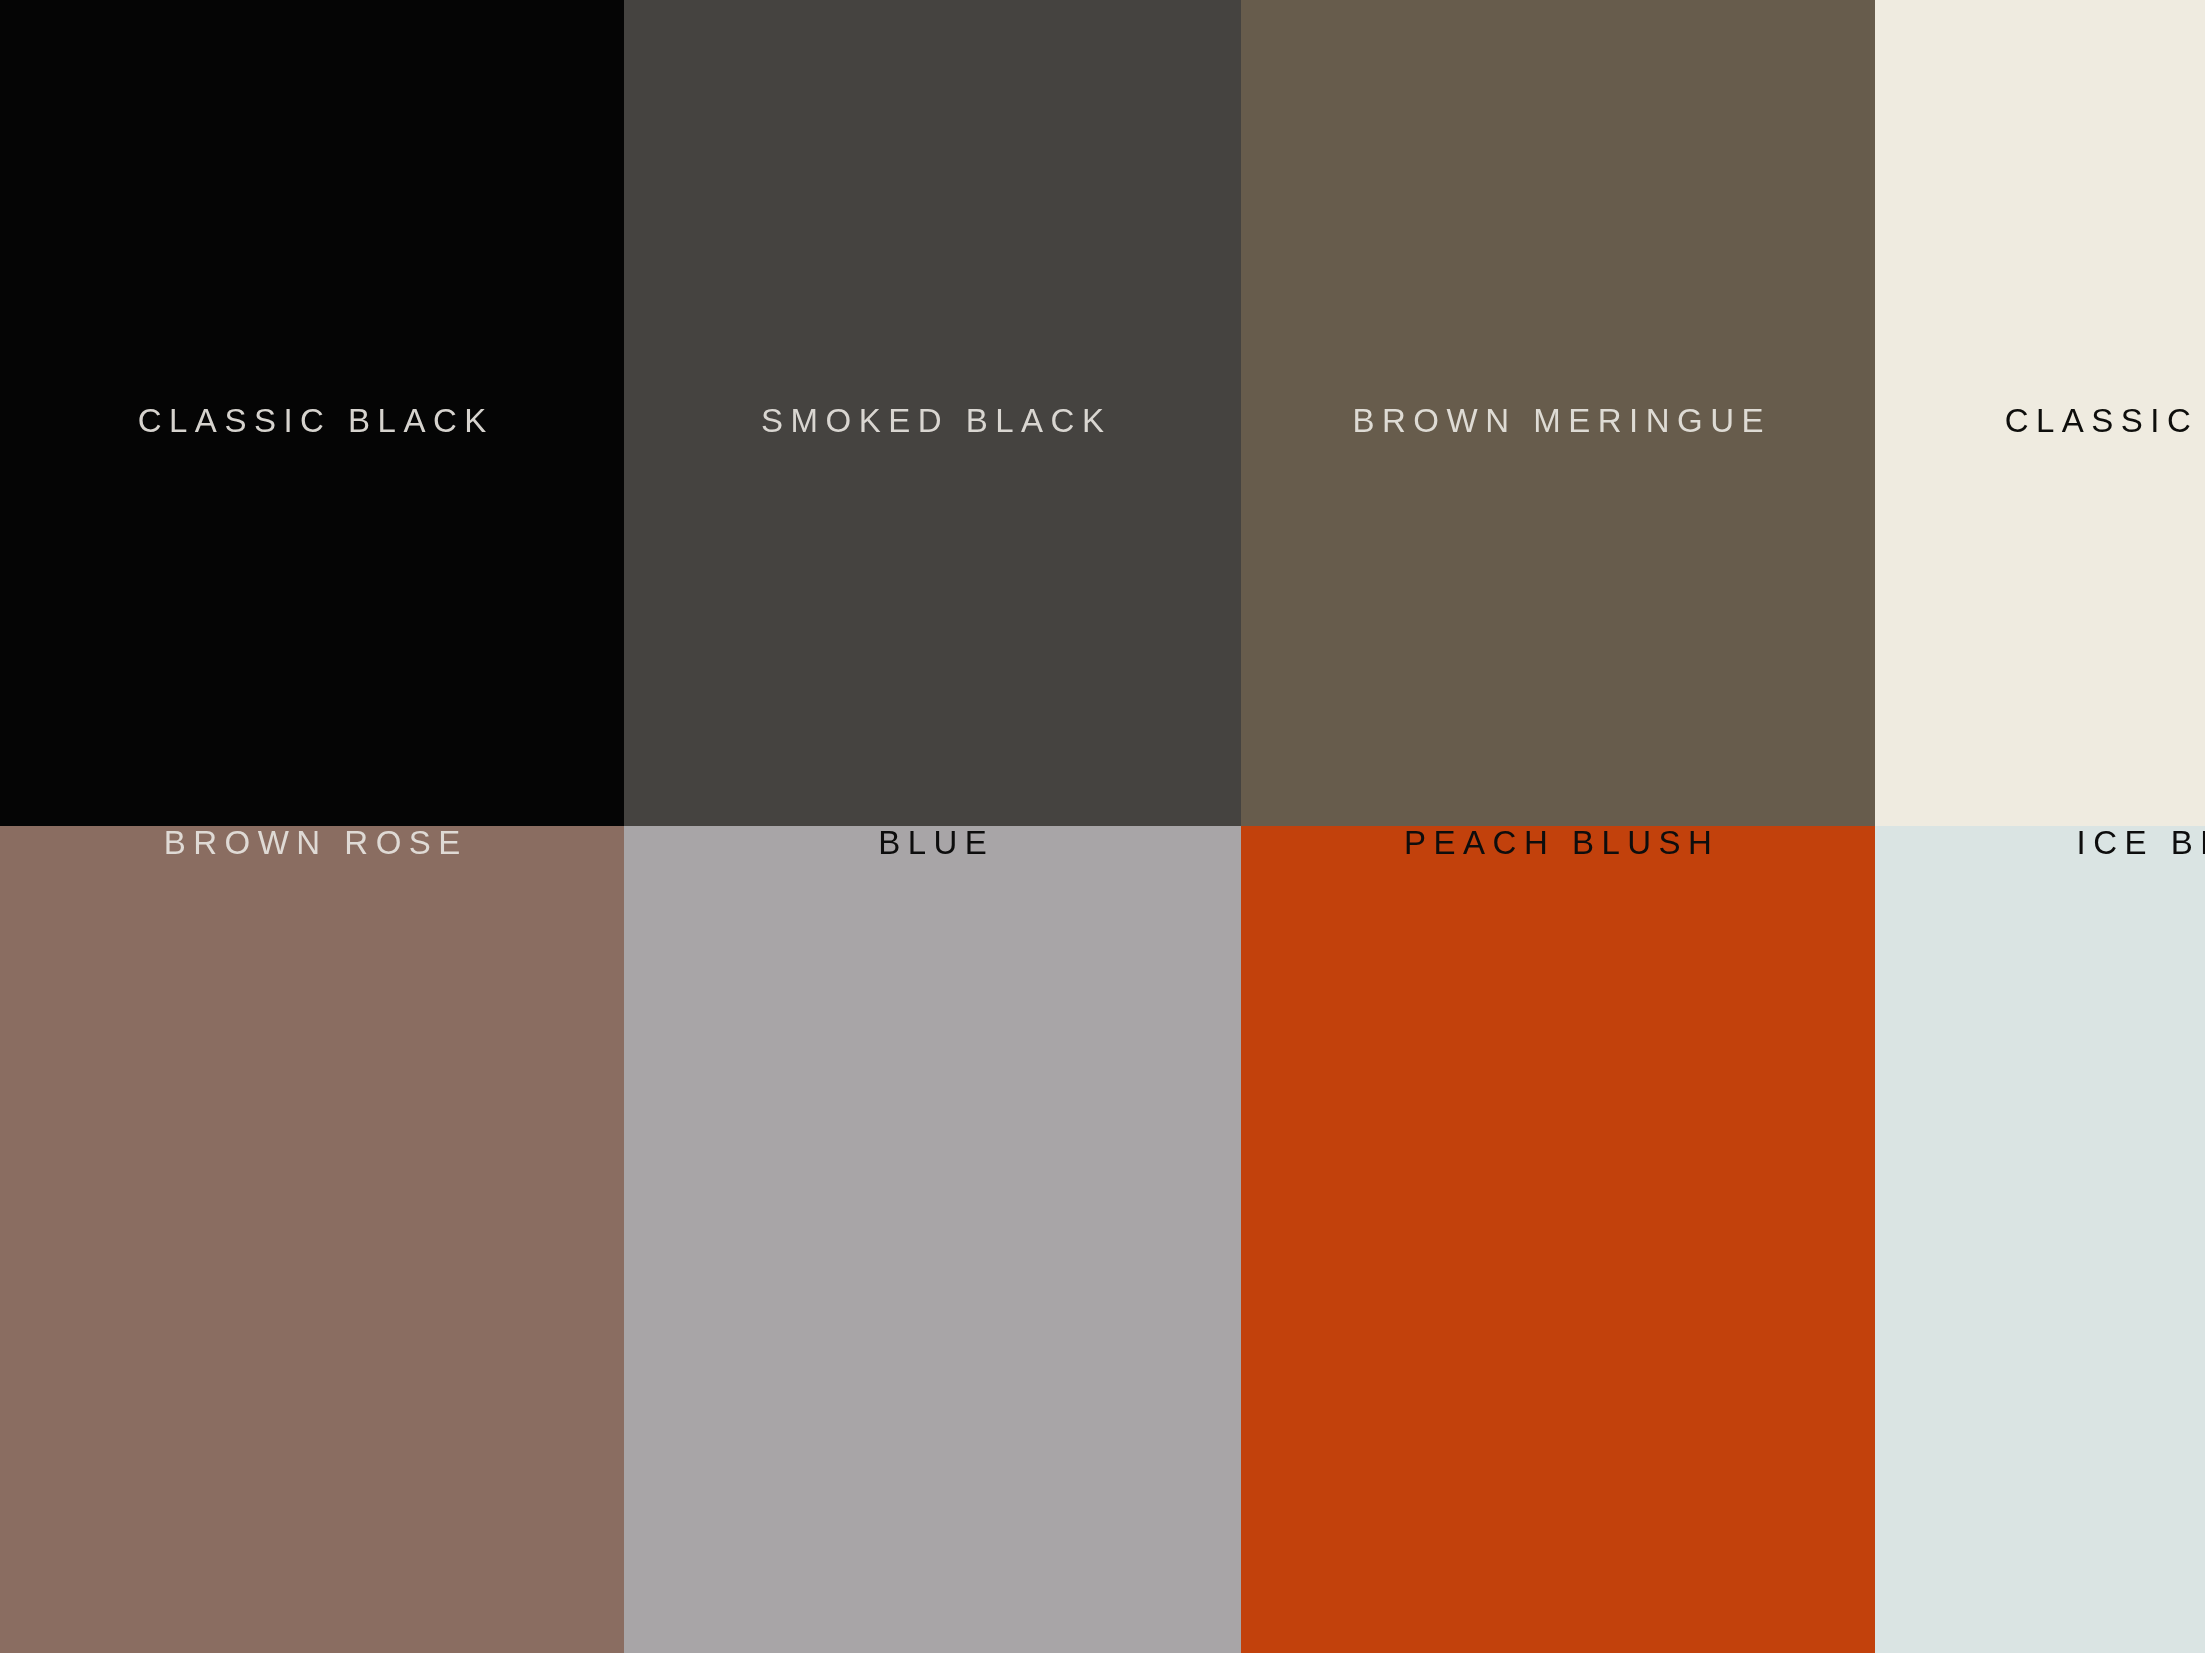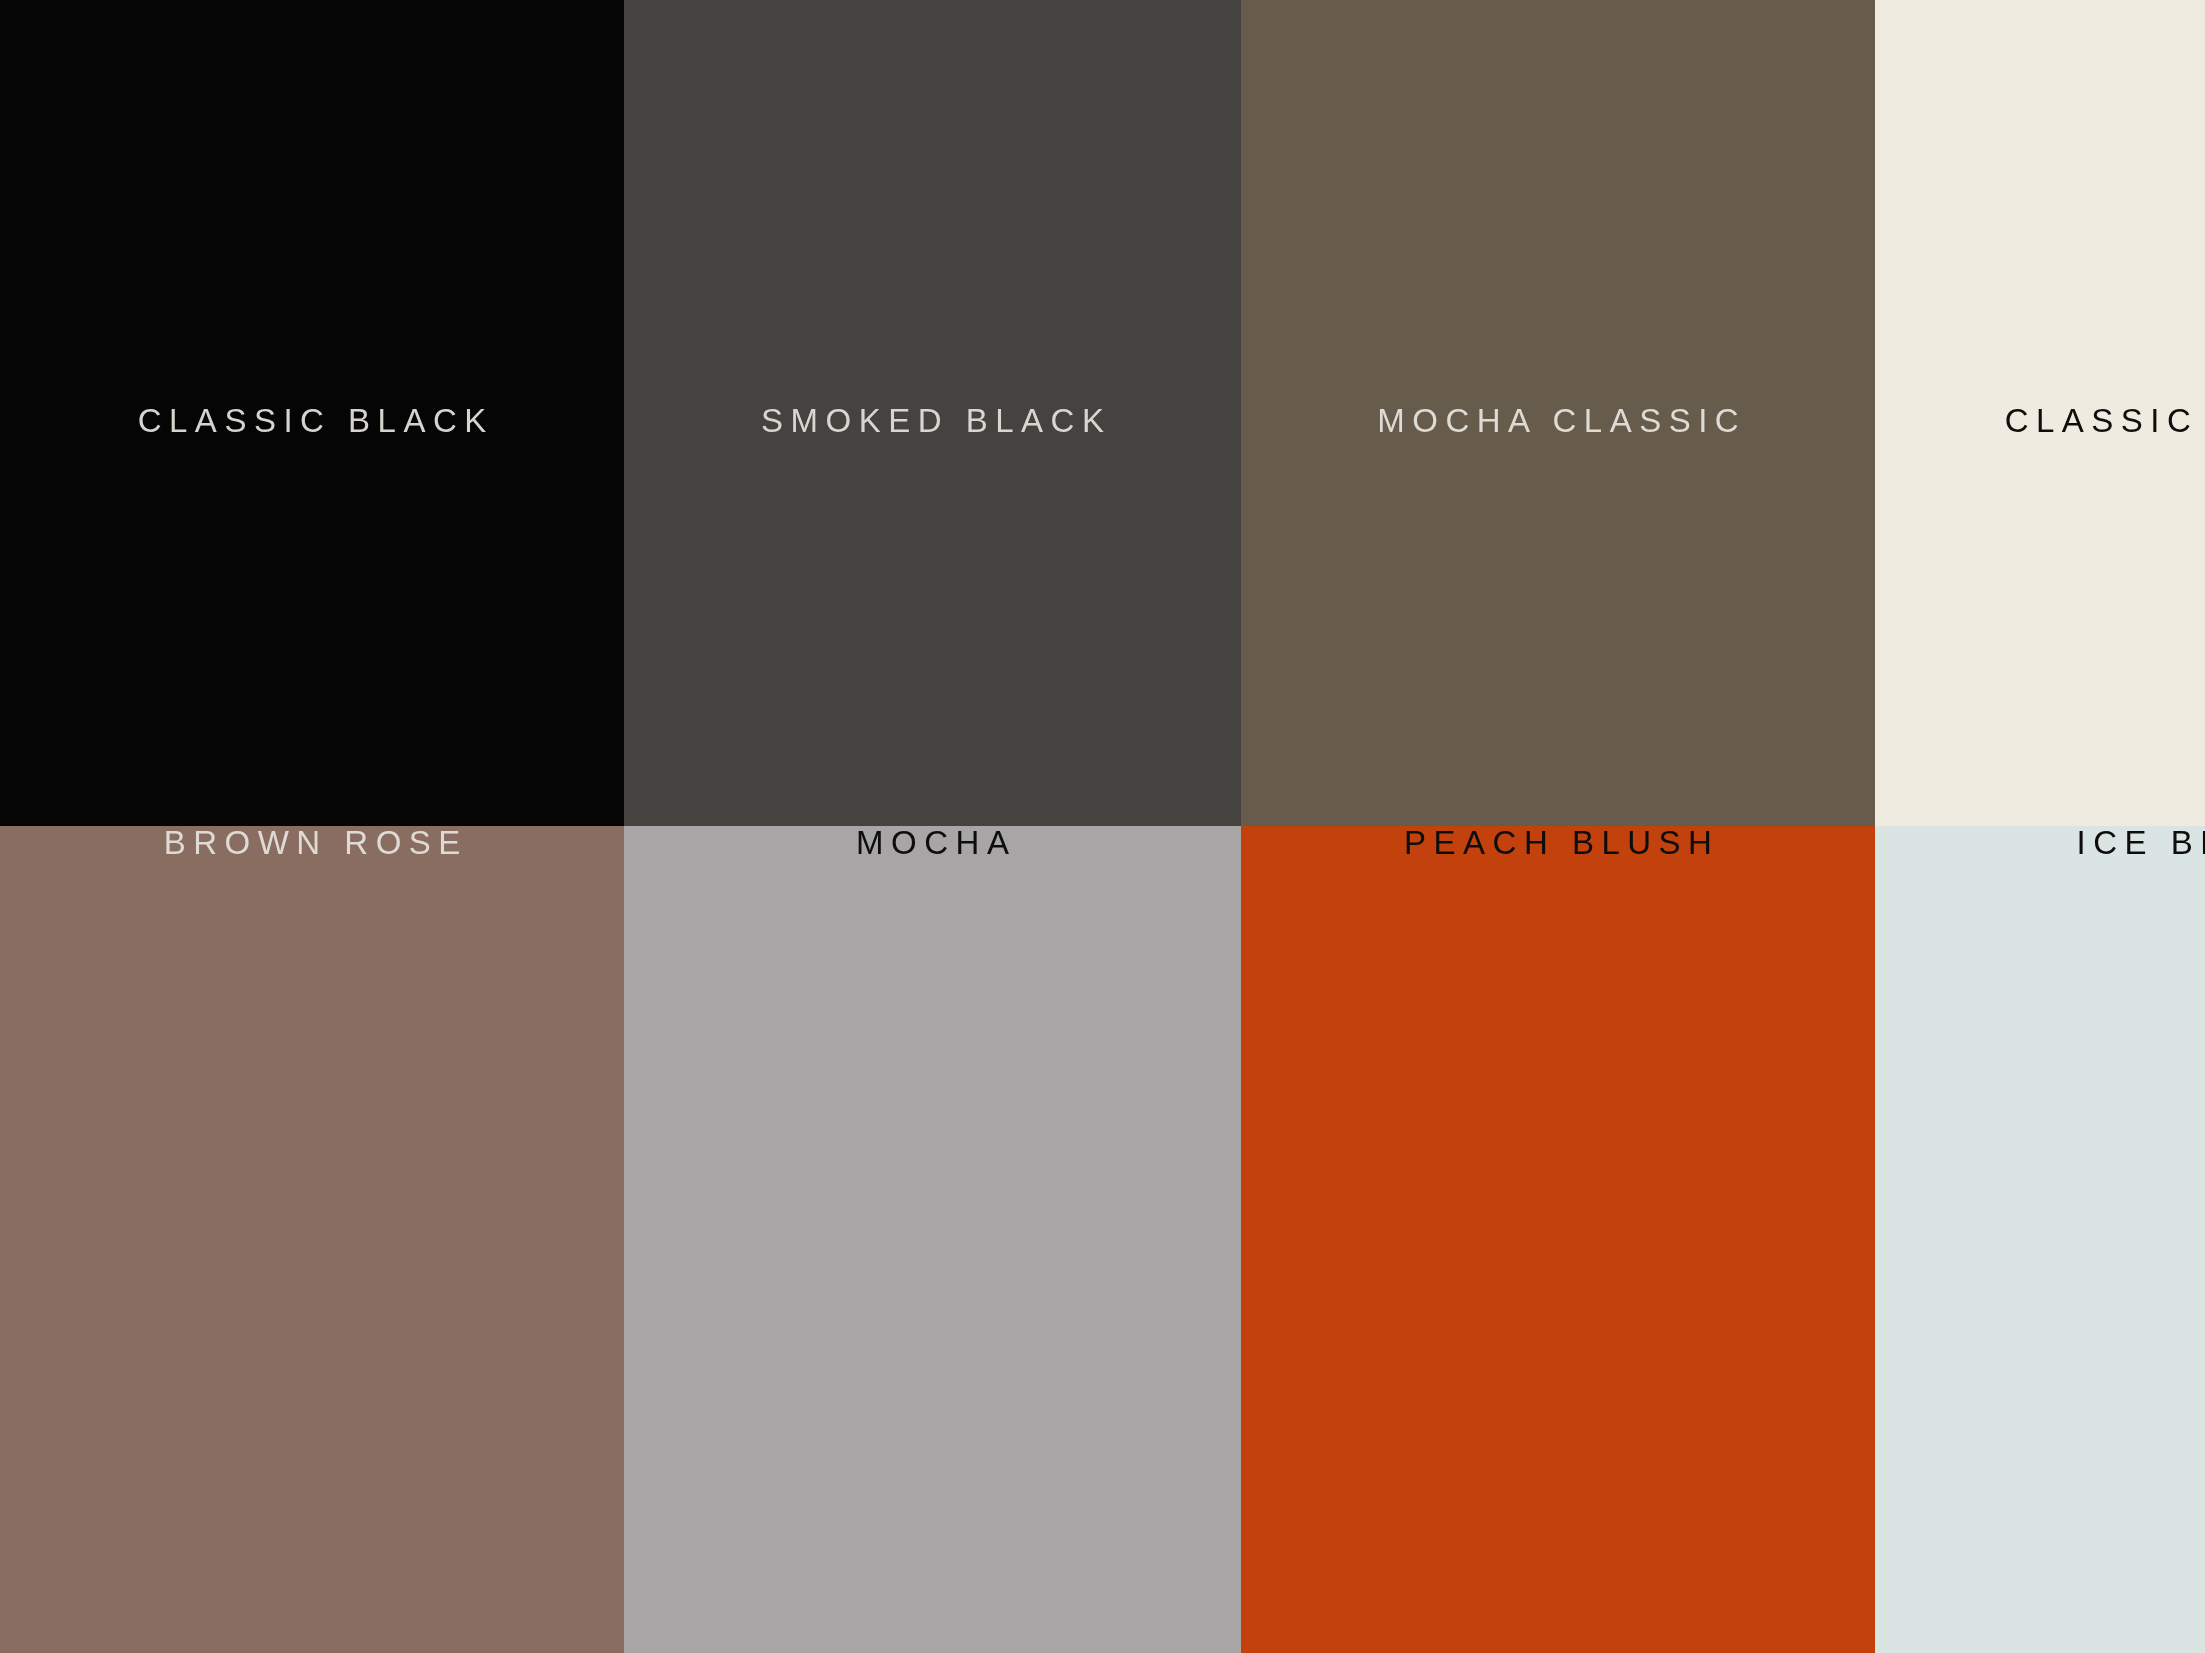--- a/index.html
+++ b/index.html
@@ -56,33 +56,33 @@
 
   <div class="swatch row-top" style="background-color: rgb(5, 5, 5);">
     <span class="swatch-label" style="color: rgb(214, 211, 206);">CLASSIC BLACK</span>
   </div>
 
   <div class="swatch row-top" style="background-color: rgb(69, 67, 64);">
     <span class="swatch-label" style="color: rgb(217, 214, 209);">SMOKED BLACK</span>
   </div>
 
   <div class="swatch row-top" style="background-color: rgb(103, 92, 76);">
-    <span class="swatch-label" style="color: rgb(222, 219, 212);">MOCHA CLASSIC</span>
+    <span class="swatch-label" style="color: rgb(222, 219, 212);">BROWN MERINGUE</span>
   </div>
 
   <div class="swatch row-top" style="background-color: rgb(239, 235, 224);">
     <span class="swatch-label" style="color: rgb(14, 14, 12);">CLASSIC WHITE</span>
   </div>
 
   <div class="swatch row-bottom" style="background-color: rgb(138, 109, 97);">
     <span class="swatch-label" style="color: rgb(223, 218, 213);">BROWN ROSE</span>
   </div>
 
   <div class="swatch row-bottom" style="background-color: rgb(168, 165, 167);">
-    <span class="swatch-label" style="color: rgb(13, 13, 13);">MOCHA</span>
+    <span class="swatch-label" style="color: rgb(13, 13, 13);">BLUE</span>
   </div>
 
   <div class="swatch row-bottom" style="background-color: #c2410c;">
     <span class="swatch-label" style="color: rgb(13, 13, 13);">PEACH BLUSH</span>
   </div>
 
   <div class="swatch row-bottom" style="background-color: rgb(218, 228, 227);">
     <span class="swatch-label" style="color: rgb(13, 13, 13);">ICE BLUE</span>
   </div>
 

